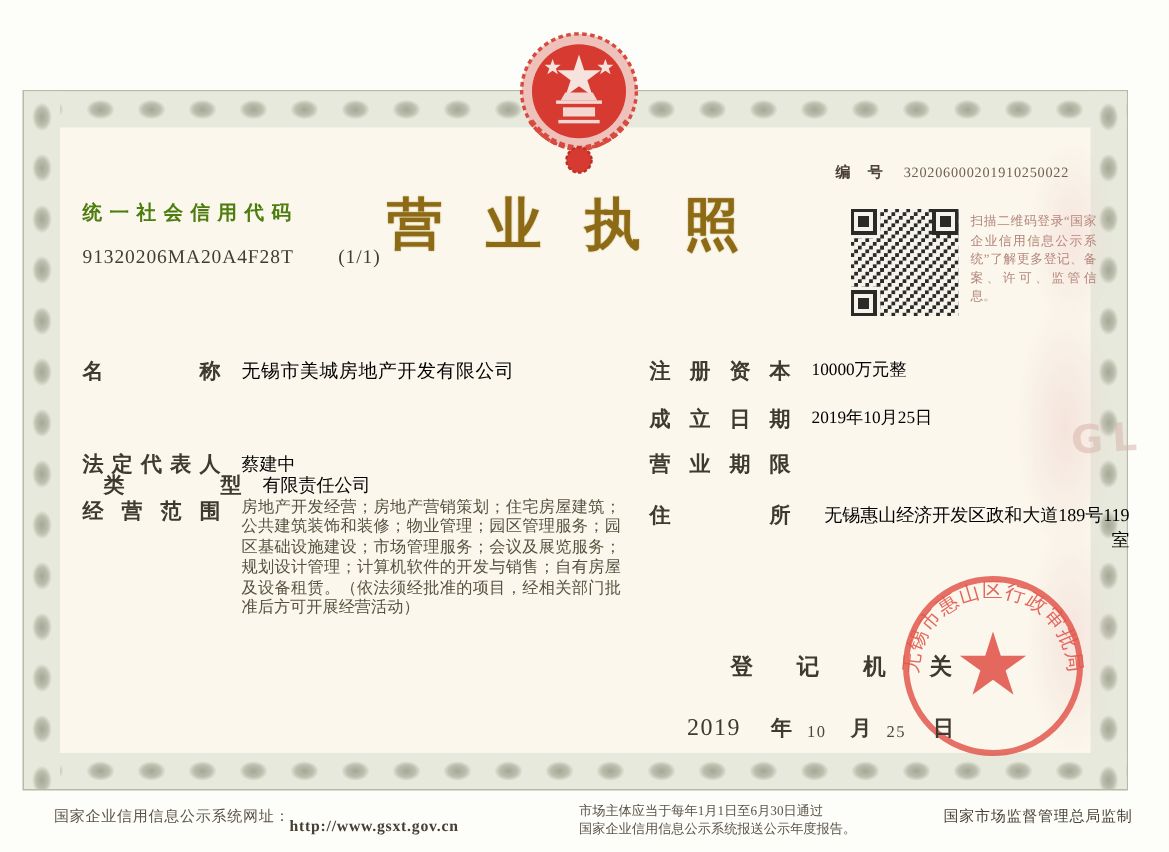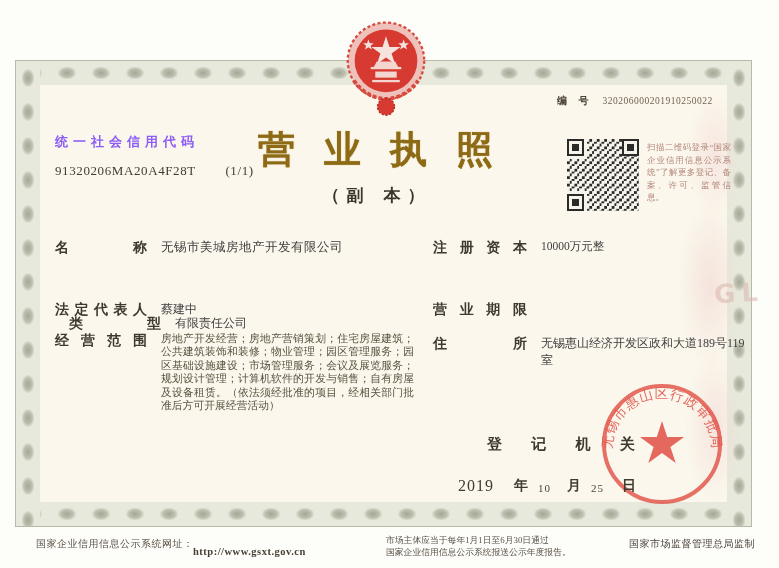--- a/index.html
+++ b/index.html
@@ -21,42 +21,42 @@
     background:
       radial-gradient(ellipse 40px 90px at 60% 15%,#f2d8d4 0%,rgba(242,216,212,0) 70%),
       radial-gradient(ellipse 46px 120px at 55% 45%,#eed3cf 0%,rgba(238,211,207,0) 70%),
       radial-gradient(ellipse 42px 110px at 60% 78%,#f0d6d2 0%,rgba(240,214,210,0) 70%);}
   .wm-letter{position:absolute;font-family:"DejaVu Sans",sans-serif;font-weight:bold;color:#d9b6ad;opacity:.55;letter-spacing:6px;}
   .wm-1{left:588px;top:178px;font-size:30px;transform:rotate(-4deg);}
   .wm-2{left:714px;top:278px;font-size:26px;transform:rotate(-3deg);}
 
   
   .credit-label{position:absolute;left:55px;top:133px;font-family:"DejaVu Sans",sans-serif;font-weight:bold;
-                font-size:13px;letter-spacing:5px;color:#8b5cf6;}
+                font-size:13px;letter-spacing:5px;color:#4d7c0f;}
   .credit-code{position:absolute;left:55px;top:163px;font-size:13px;color:#423d34;letter-spacing:.6px;}
   .credit-copy{margin-left:26px;}
 
   .title{position:absolute;left:258px;top:125px;white-space:nowrap;font-family:"DejaVu Sans",sans-serif;
          font-weight:bold;font-size:37px;letter-spacing:29px;color:#8d6a16;text-shadow:0 0 1px #a98a33;}
   .subtitle{position:absolute;left:258px;top:184px;width:238px;text-align:center;font-family:"DejaVu Sans",sans-serif;
             font-size:17px;font-weight:bold;letter-spacing:7px;color:#3a362e;}
 
-  .serial{position:absolute;left:557px;top:90px;white-space:nowrap;}
+  .serial{position:absolute;left:557px;top:105px;white-space:nowrap;}
   .serial-label{font-family:"DejaVu Sans",sans-serif;font-weight:bold;font-size:10px;letter-spacing:4px;color:#4a4036;}
   .serial-num{font-size:9.5px;color:#6f5f4e;letter-spacing:.5px;margin-left:6px;}
 
   .qr{position:absolute;left:567px;top:138px;width:72px;height:74px;}
   .qrnote{position:absolute;left:647px;top:141px;width:84px;font-size:8.5px;line-height:12.5px;
           color:#b3857a;text-align:justify;}
 
   
   .row{position:absolute;display:flex;align-items:flex-start;}
   .flabel{font-family:"DejaVu Sans",sans-serif;font-weight:bold;font-size:14px;color:#3e3a30;
           width:92px;text-align:justify;text-align-last:justify;flex:none;}
-  .fvalue{font-size:12px;color:#404040;margin-left:14px;}
+  .fvalue{font-size:12px;color:#000000;margin-left:14px;text-align:right;}
   .r-name{left:55px;top:239px;} .r-type{left:69px;top:271px;margin-top:44px;} .r-rep{left:55px;top:301px;} .r-scope{left:55px;top:332px;}
   .r-cap{left:433px;top:239px;} .r-date{left:433px;top:271px;} .r-term{left:433px;top:301px;} .r-addr{left:433px;top:335px;}
   .r-cap .flabel,.r-date .flabel,.r-term .flabel,.r-addr .flabel{width:94px;}
   .v-name{font-size:12.5px;letter-spacing:.5px;}
   .v-scope{width:253px;font-size:10.8px;line-height:13.4px;text-align:justify;color:#56523f;}
   .v-addr{width:212px;font-size:12px;}
   .v-small{font-size:11.5px;}
 
   
   .reg-label{position:absolute;left:487px;top:435px;font-family:"DejaVu Sans",sans-serif;font-weight:bold;
@@ -106,21 +106,20 @@
     <circle cx="60" cy="116" r="11" fill="none" stroke="#b92f26" stroke-width="2" stroke-dasharray="3 2"></circle>
   </svg>
 
   <div class="credit-label">统一社会信用代码</div>
   <div class="credit-code">
     <span>91320206MA20A4F28T</span>
     <span class="credit-copy">(1/1)</span>
   </div>
 
   <div class="title">营业执照</div>
-  <div class="subtitle">（副  本）</div>
 
   <div class="serial">
     <span class="serial-label">编 号</span>
     <span class="serial-num">320206000201910250022</span>
   </div>
 
   <svg class="qr" viewBox="0 0 29 29" shape-rendering="crispEdges">
     <rect width="29" height="29" fill="#f6f3ea"></rect>
     <defs>
       <pattern id="qm" width="3" height="3" patternUnits="userSpaceOnUse">
@@ -157,20 +156,24 @@
   </div>
   <div class="row r-scope">
     <span class="flabel">经营范围</span>
     <span class="fvalue v-scope">房地产开发经营；房地产营销策划；住宅房屋建筑；公共建筑装饰和装修；物业管理；园区管理服务；园区基础设施建设；市场管理服务；会议及展览服务；规划设计管理；计算机软件的开发与销售；自有房屋及设备租赁。（依法须经批准的项目，经相关部门批准后方可开展经营活动）</span>
   </div>
 
   <div class="row r-cap">
     <span class="flabel">注册资本</span>
     <span class="fvalue v-small">10000万元整</span>
   </div>
+  <div class="row r-date">
+    <span class="flabel">成立日期</span>
+    <span class="fvalue v-small">2019年10月25日</span>
+  </div>
   <div class="row r-term">
     <span class="flabel">营业期限</span>
   </div>
   <div class="row r-addr">
     <span class="flabel">住所</span>
     <span class="fvalue v-addr">无锡惠山经济开发区政和大道189号119室</span>
   </div>
 
   <div class="reg-label">登 记 机 关</div>
   <svg class="seal" viewBox="0 0 130 130">

